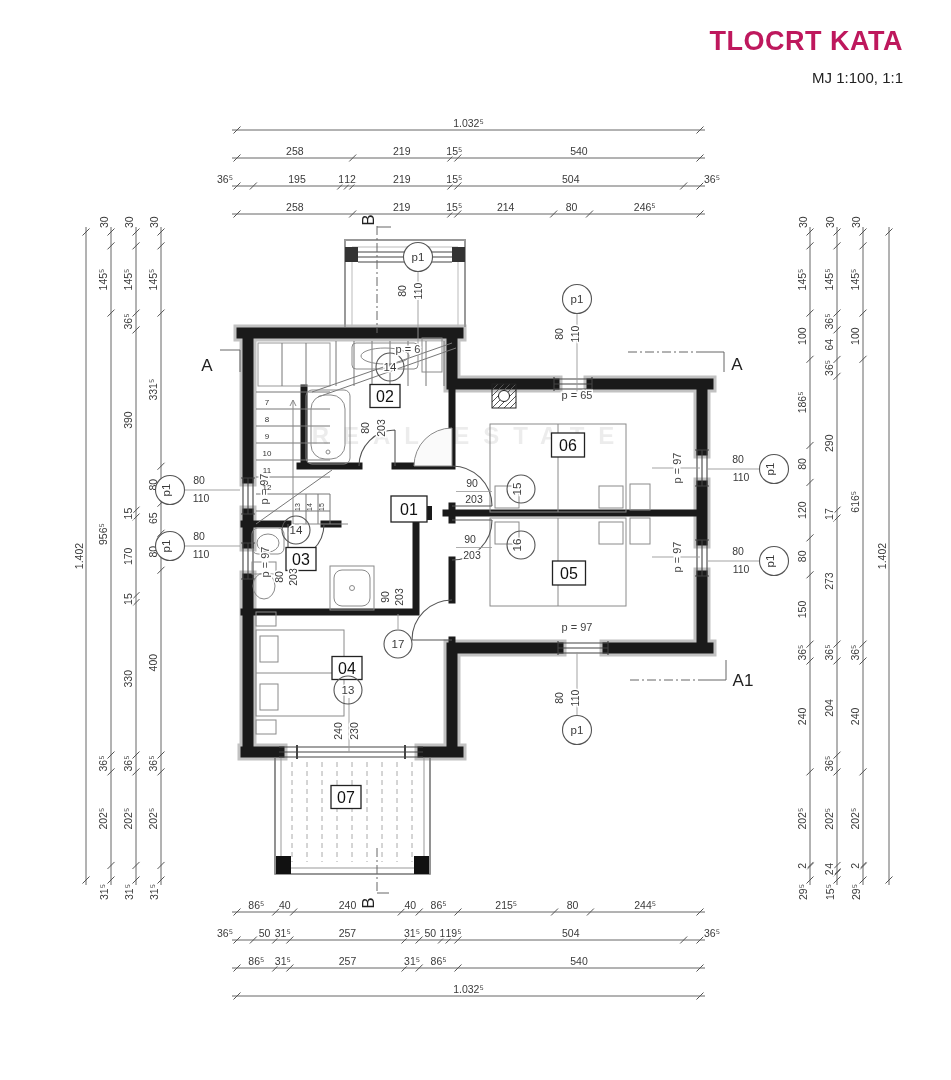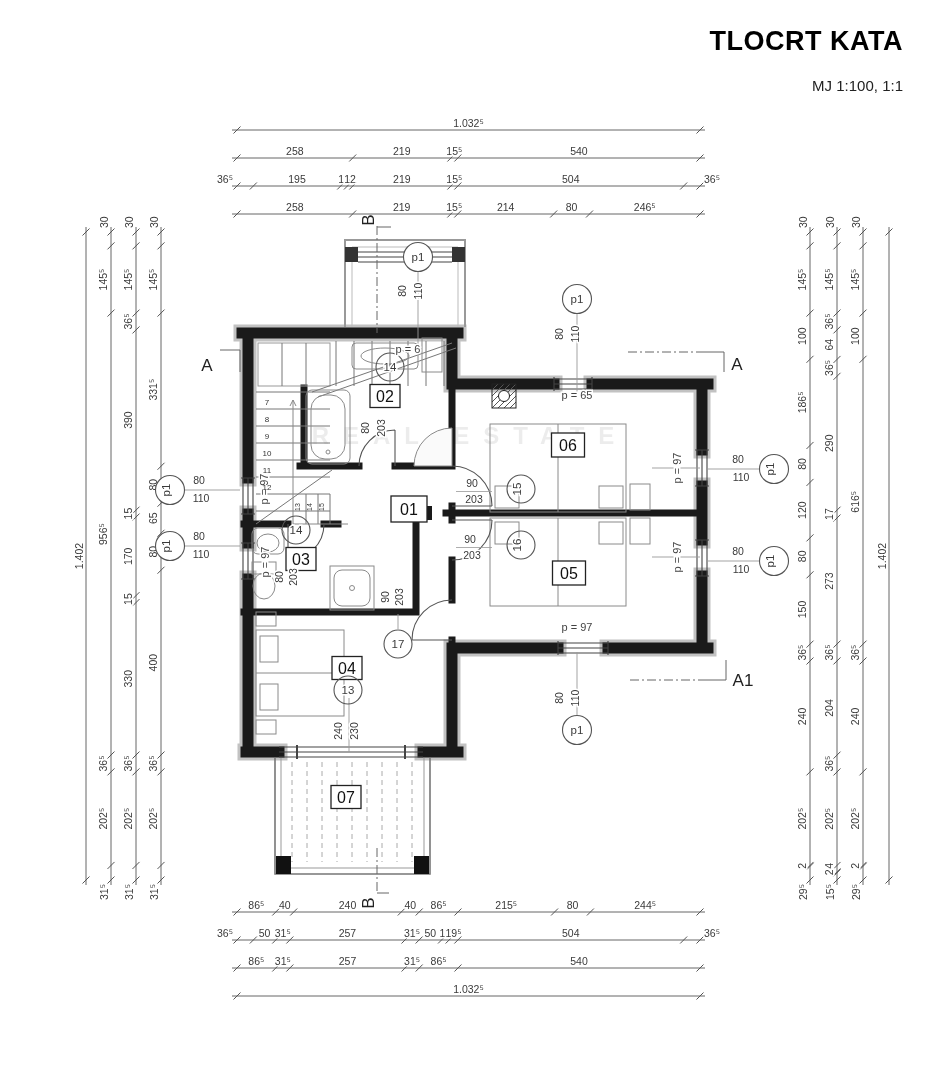--- a/index.html
+++ b/index.html
@@ -1,20 +1,20 @@
 <!DOCTYPE html>
 <html><head>
 <meta charset="utf-8">
 <style>
   html,body{margin:0;padding:0;background:#fff;}
   body{width:951px;height:1080px;position:relative;overflow:hidden;
        font-family:"Liberation Sans",sans-serif;color:#111;}
   .title-block{position:absolute;top:26px;right:48px;text-align:right;z-index:5;}
-  .title-main{font-size:27px;font-weight:bold;letter-spacing:.5px;color:#000000;}
-  .title-scale{font-size:15px;margin-top:20px;color:#222;}
+  .title-main{font-size:27px;font-weight:bold;letter-spacing:.5px;color:#be185d;}
+  .title-scale{font-size:15px;margin-top:12px;color:#222;}
   .wm{position:absolute;left:285px;top:412px;width:370px;text-align:center;
       pointer-events:none;z-index:1;color:rgba(70,70,70,.10);}
   .wm-1{font-size:130px;font-weight:bold;letter-spacing:16px;line-height:1;}
   .wm-2{font-size:24px;font-weight:bold;letter-spacing:14px;margin-top:10px;}
   svg{position:absolute;left:0;top:0;z-index:2;}
   svg text{font-family:"Liberation Sans",sans-serif;}
 </style>
 </head>
 <body>
 

